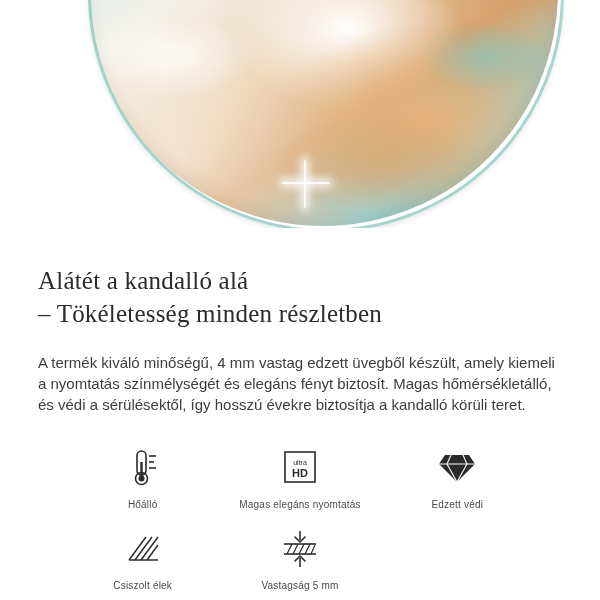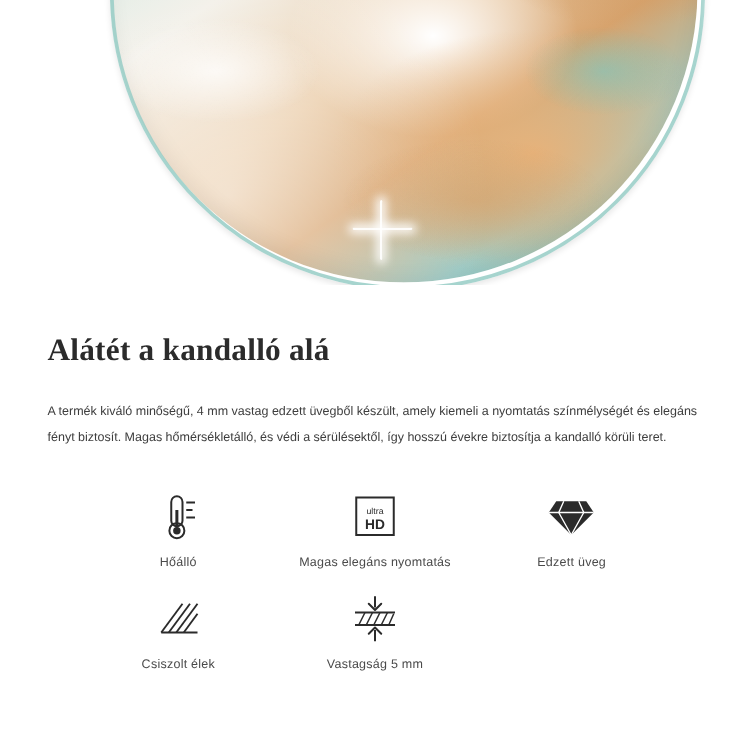--- a/index.html
+++ b/index.html
@@ -99,32 +99,32 @@
     right: 0; top: 0; width: 40px; height: 228px;
     background: linear-gradient(to right, rgba(255,255,255,0) 0%, #ffffff 70%);
   }
 
   
   .content {
     padding: 18px 38px 0 38px;
   }
   h1.headline {
     font-family: "Liberation Serif", serif;
-    font-weight: 700;
+    font-weight: 400;
     font-size: 25px;
     line-height: 33px;
     color: #2b2b2b;
     margin: 18px 0 0 0;
     letter-spacing: 0.2px;
   }
   h1.headline .l2 {
     display: block;
   }
   p.body-text {
-    font-size: 10px;
+    font-size: 15px;
     line-height: 21px;
     color: #3d3d3d;
     margin: 22px 0 0 0;
     max-width: 520px;
   }
 
   
   .features {
     margin-top: 30px;
     display: grid;
@@ -164,20 +164,21 @@
     <div class="hero-edge"></div>
     <div class="hero-glow"></div>
     <div class="hero-mask-left"></div>
     <div class="hero-mask-right"></div>
   </div>
 
   <div class="content">
 
     <h1 class="headline">
       <span>Alátét a kandalló alá</span>
+      <span class="l2">– Tökéletesség minden részletben</span>
     </h1>
 
     <p class="body-text">A termék kiváló minőségű, 4 mm vastag edzett üvegből készült, amely kiemeli a nyomtatás színmélységét és elegáns fényt biztosít. Magas hőmérsékletálló, és védi a sérülésektől, így hosszú évekre biztosítja a kandalló körüli teret.</p>
 
     <div class="features">
 
       <div class="feature">
         <div class="feature-icon">
           <svg width="34" height="40" viewBox="0 0 34 40">
             <rect x="11" y="3" width="9" height="24" rx="4.5" fill="none" stroke="#2b2b2b" stroke-width="1.6"></rect>
@@ -206,21 +207,21 @@
 
       <div class="feature">
         <div class="feature-icon">
           <svg width="42" height="36" viewBox="0 0 42 36">
             <path d="M9 5 H33 L39 14 L21 32 L3 14 Z" fill="#2b2b2b"></path>
             <path d="M3 14 H39" stroke="#ffffff" stroke-width="1.1"></path>
             <path d="M15 5 L11 14 L21 32" stroke="#ffffff" stroke-width="1.1" fill="none"></path>
             <path d="M27 5 L31 14 L21 32" stroke="#ffffff" stroke-width="1.1" fill="none"></path>
           </svg>
         </div>
-        <div class="feature-label">Edzett üveg</div>
+        <div class="feature-label">Edzett védi</div>
       </div>
 
       <div class="feature">
         <div class="feature-icon">
           <svg width="40" height="36" viewBox="0 0 40 36">
             <path d="M6 29 L23 6" stroke="#2b2b2b" stroke-width="1.5"></path>
             <path d="M12 29 L29 6" stroke="#2b2b2b" stroke-width="1.5"></path>
             <path d="M18 29 L35 6" stroke="#2b2b2b" stroke-width="1.5"></path>
             <path d="M24 29 L35 14" stroke="#2b2b2b" stroke-width="1.5"></path>
             <path d="M6 29 H35" stroke="#2b2b2b" stroke-width="1.5"></path>

